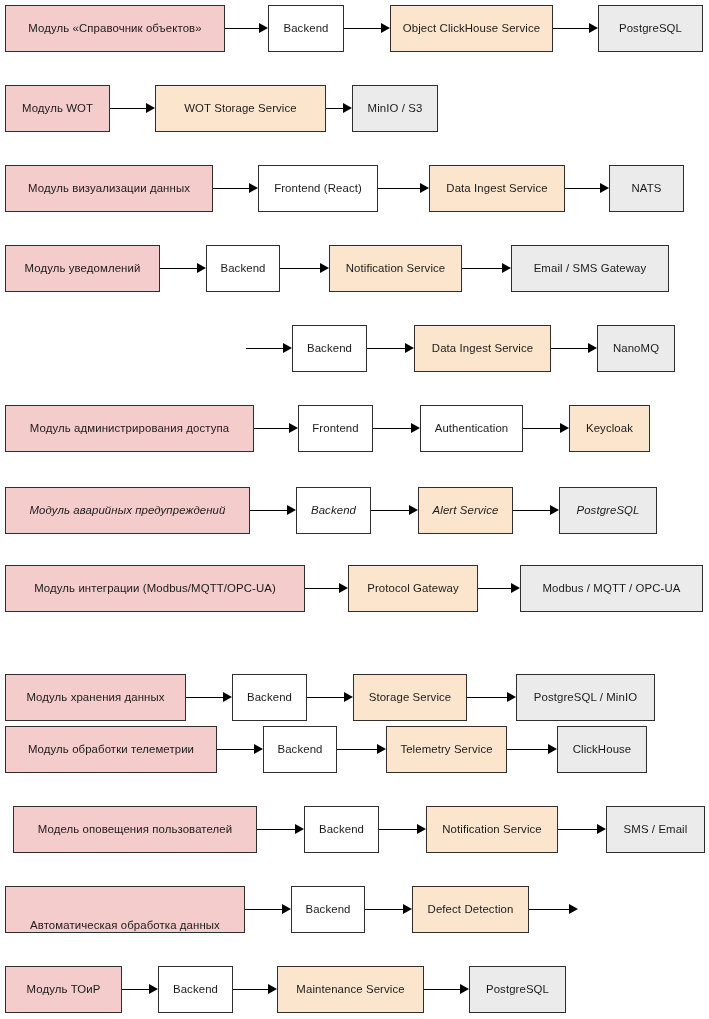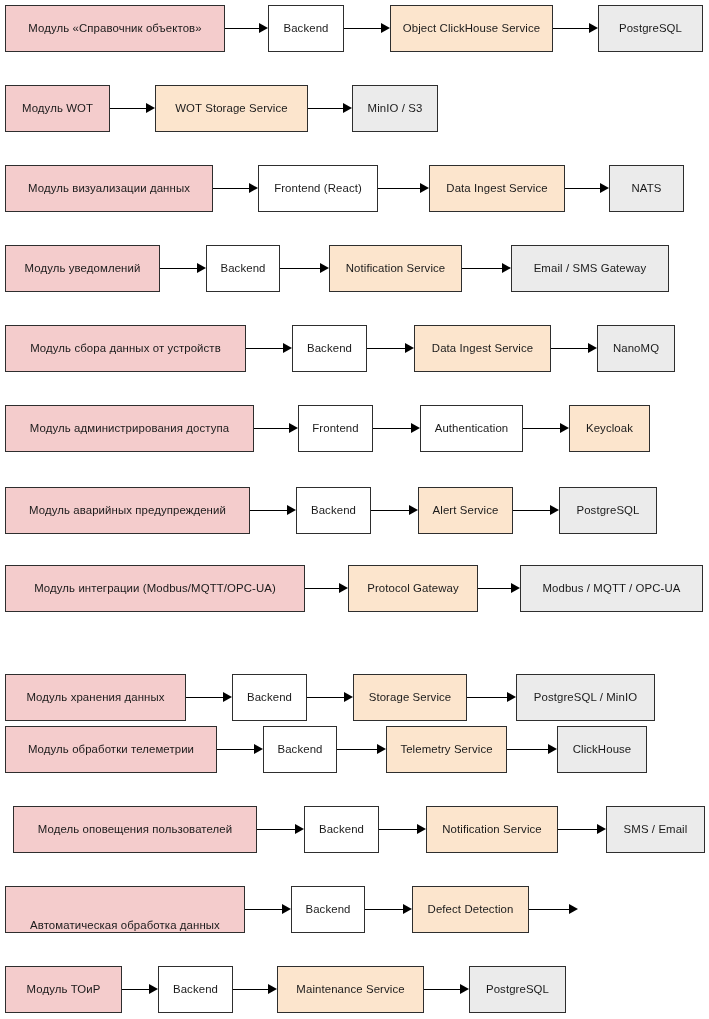--- a/index.html
+++ b/index.html
@@ -110,21 +110,21 @@
         <div class="edge-line" style="width: 36px;"></div>
         <div class="edge-head" style="left: 35.5px;"></div>
       </div>
       <div class="edge" style="left: 308px; width: 44px;">
         <div class="edge-line" style="width: 35px;"></div>
         <div class="edge-head" style="left: 34.5px;"></div>
       </div>
       <div class="node module" style="left: 5px; width: 105px;">
         <span class="node-text">Модуль WOT</span>
       </div>
-      <div class="node service" style="left: 155px; width: 153px;">
+      <div class="node service" style="left: 155px; width: 171px;">
         <span class="node-text">WOT Storage Service</span>
       </div>
       <div class="node store" style="left: 352px; width: 86px;">
         <span class="node-text">MinIO / S3</span>
       </div>
     </div>
     <div class="flow-row" style="top: 165px;">
       <div class="edge" style="left: 213px; width: 45px;">
         <div class="edge-line" style="width: 36px;"></div>
         <div class="edge-head" style="left: 35.5px;"></div>
@@ -182,23 +182,20 @@
         <div class="edge-head" style="left: 36.5px;"></div>
       </div>
       <div class="edge" style="left: 367px; width: 47px;">
         <div class="edge-line" style="width: 38px;"></div>
         <div class="edge-head" style="left: 37.5px;"></div>
       </div>
       <div class="edge" style="left: 551px; width: 46px;">
         <div class="edge-line" style="width: 37px;"></div>
         <div class="edge-head" style="left: 36.5px;"></div>
       </div>
-      <div class="node module" style="left: 5px; width: 241px;">
-        <span class="node-text">Модуль сбора данных от устройств</span>
-      </div>
       <div class="node plain" style="left: 292px; width: 75px;">
         <span class="node-text">Backend</span>
       </div>
       <div class="node service" style="left: 414px; width: 137px;">
         <span class="node-text">Data Ingest Service</span>
       </div>
       <div class="node store" style="left: 597px; width: 78px;">
         <span class="node-text">NanoMQ</span>
       </div>
     </div>
@@ -221,21 +218,21 @@
       <div class="node plain" style="left: 298px; width: 75px;">
         <span class="node-text">Frontend</span>
       </div>
       <div class="node plain" style="left: 420px; width: 103px;">
         <span class="node-text">Authentication</span>
       </div>
       <div class="node service" style="left: 569px; width: 81px;">
         <span class="node-text">Keycloak</span>
       </div>
     </div>
-    <div class="flow-row" style="top: 487px;">
+    <div class="flow-row" style="top: 487px; font-style: italic;">
       <div class="edge" style="left: 250px; width: 46px;">
         <div class="edge-line" style="width: 37px;"></div>
         <div class="edge-head" style="left: 36.5px;"></div>
       </div>
       <div class="edge" style="left: 371px; width: 47px;">
         <div class="edge-line" style="width: 38px;"></div>
         <div class="edge-head" style="left: 37.5px;"></div>
       </div>
       <div class="edge" style="left: 513px; width: 46px;">
         <div class="edge-line" style="width: 37px;"></div>

